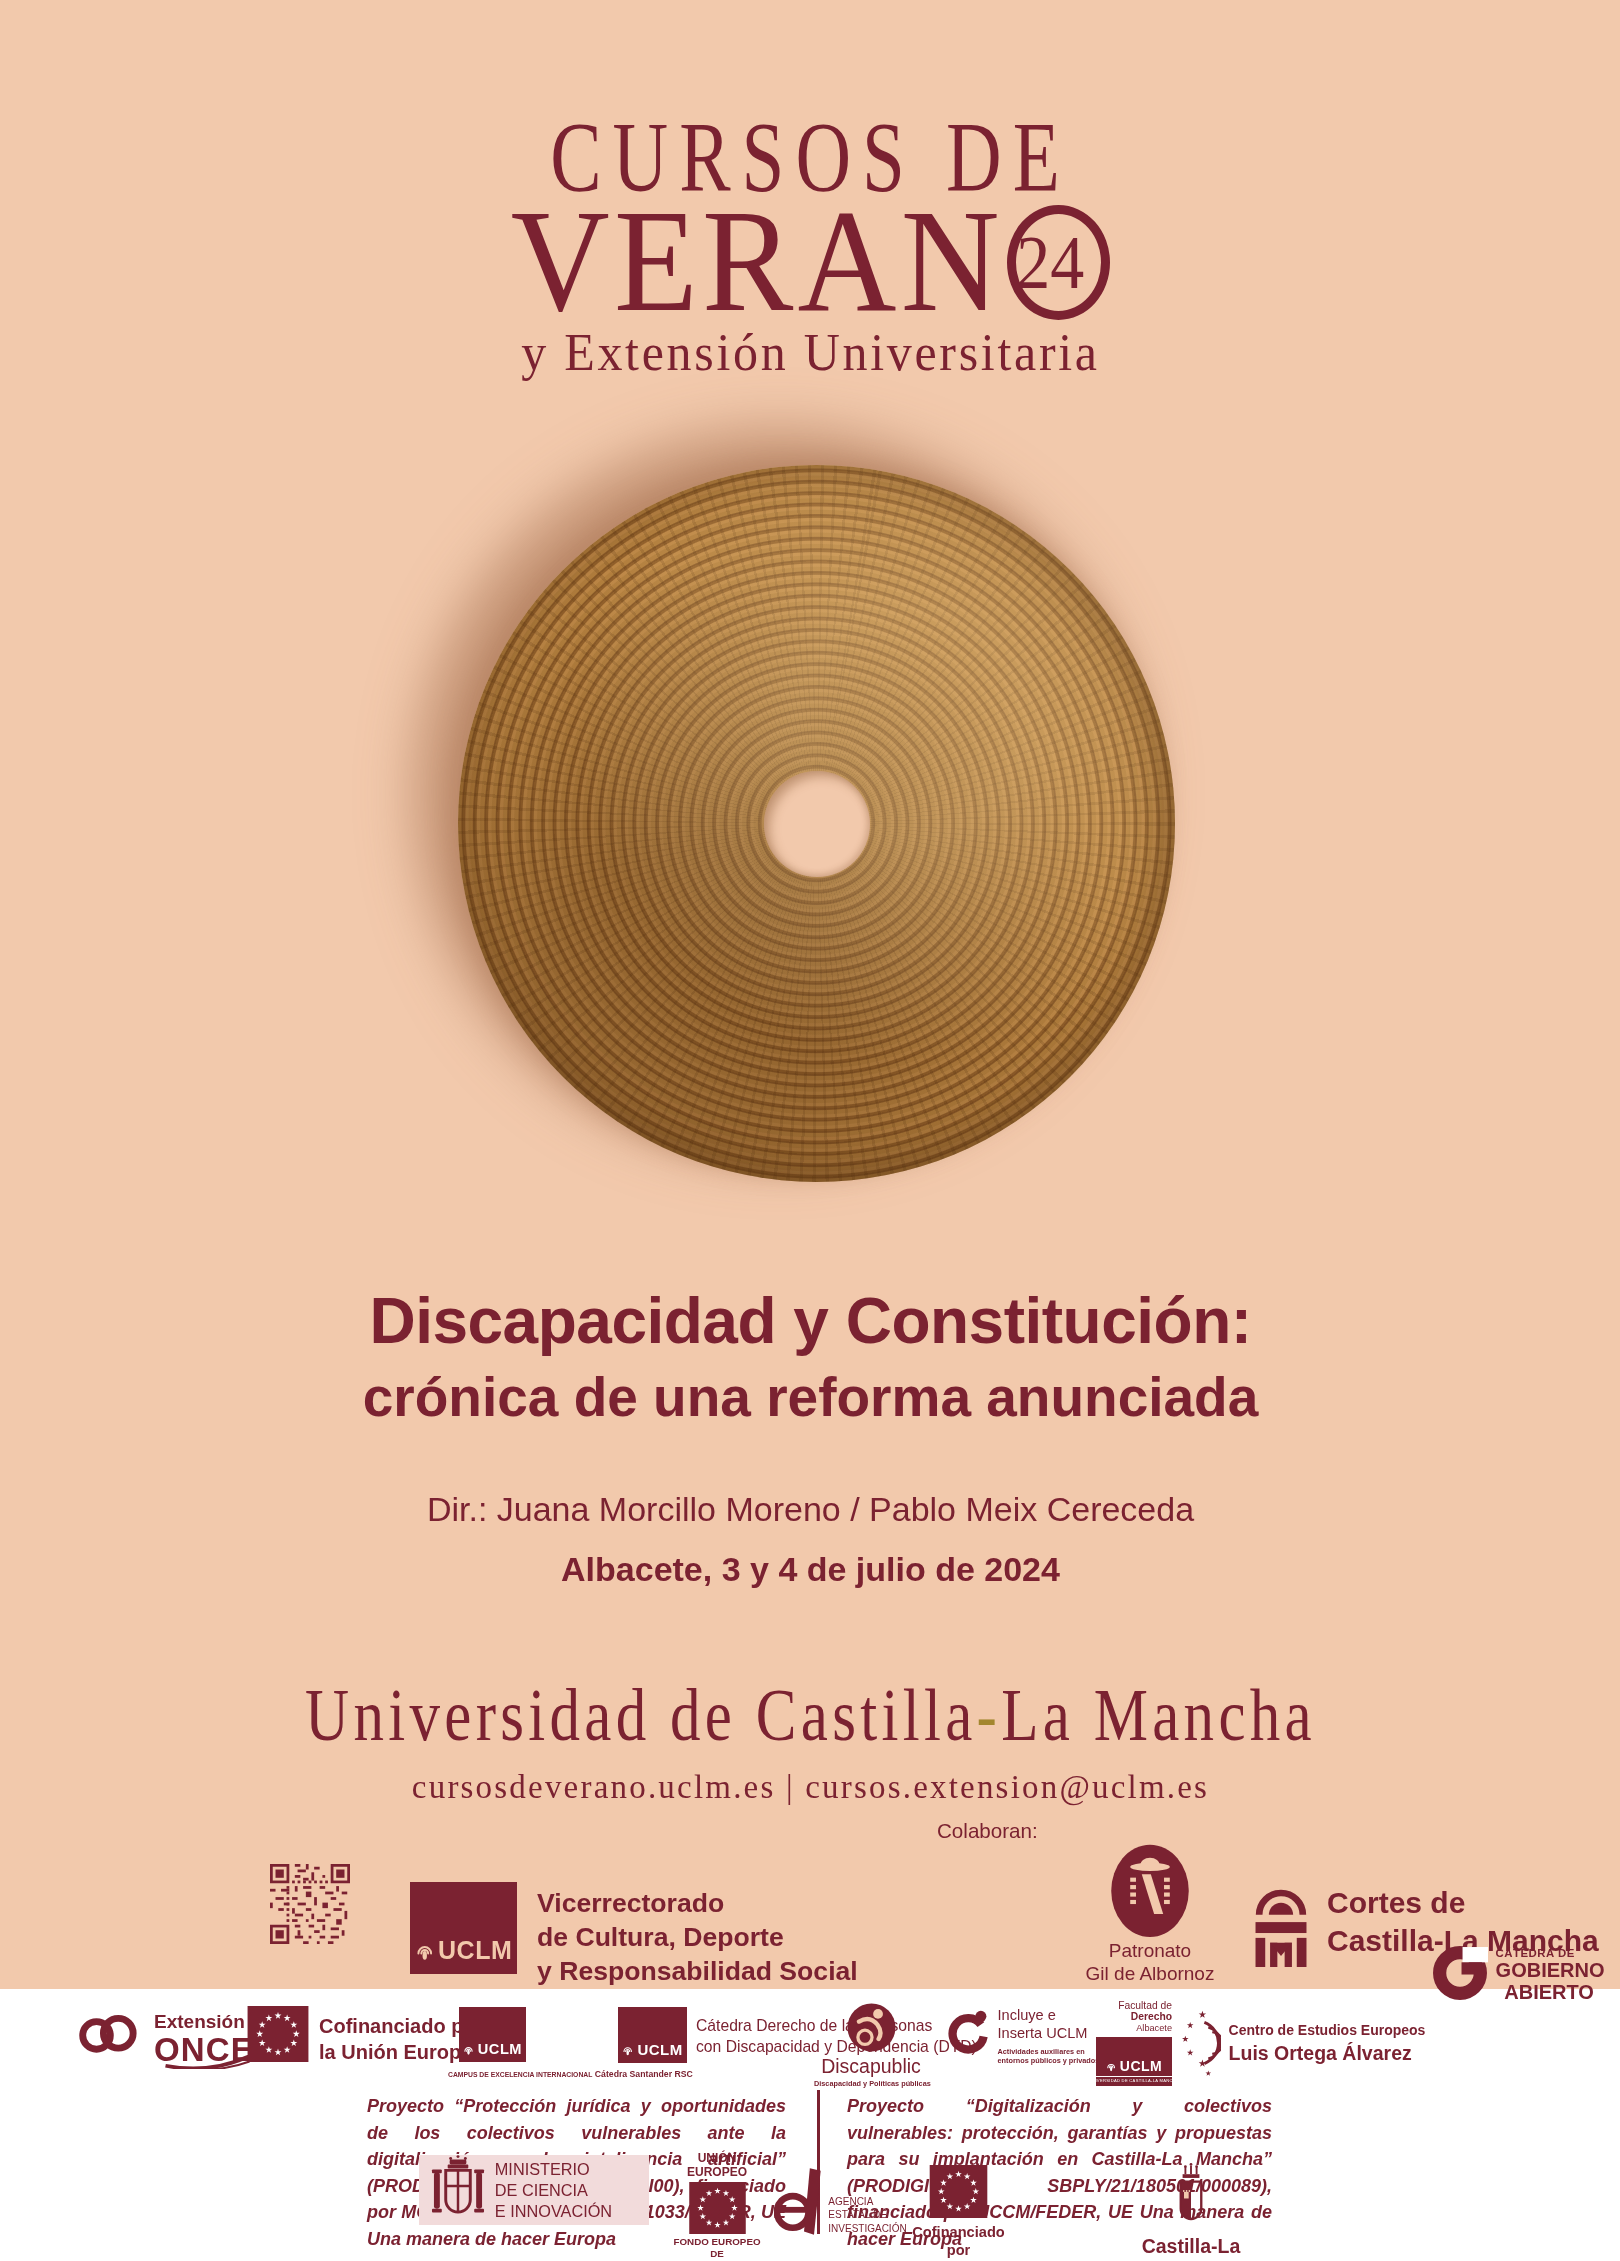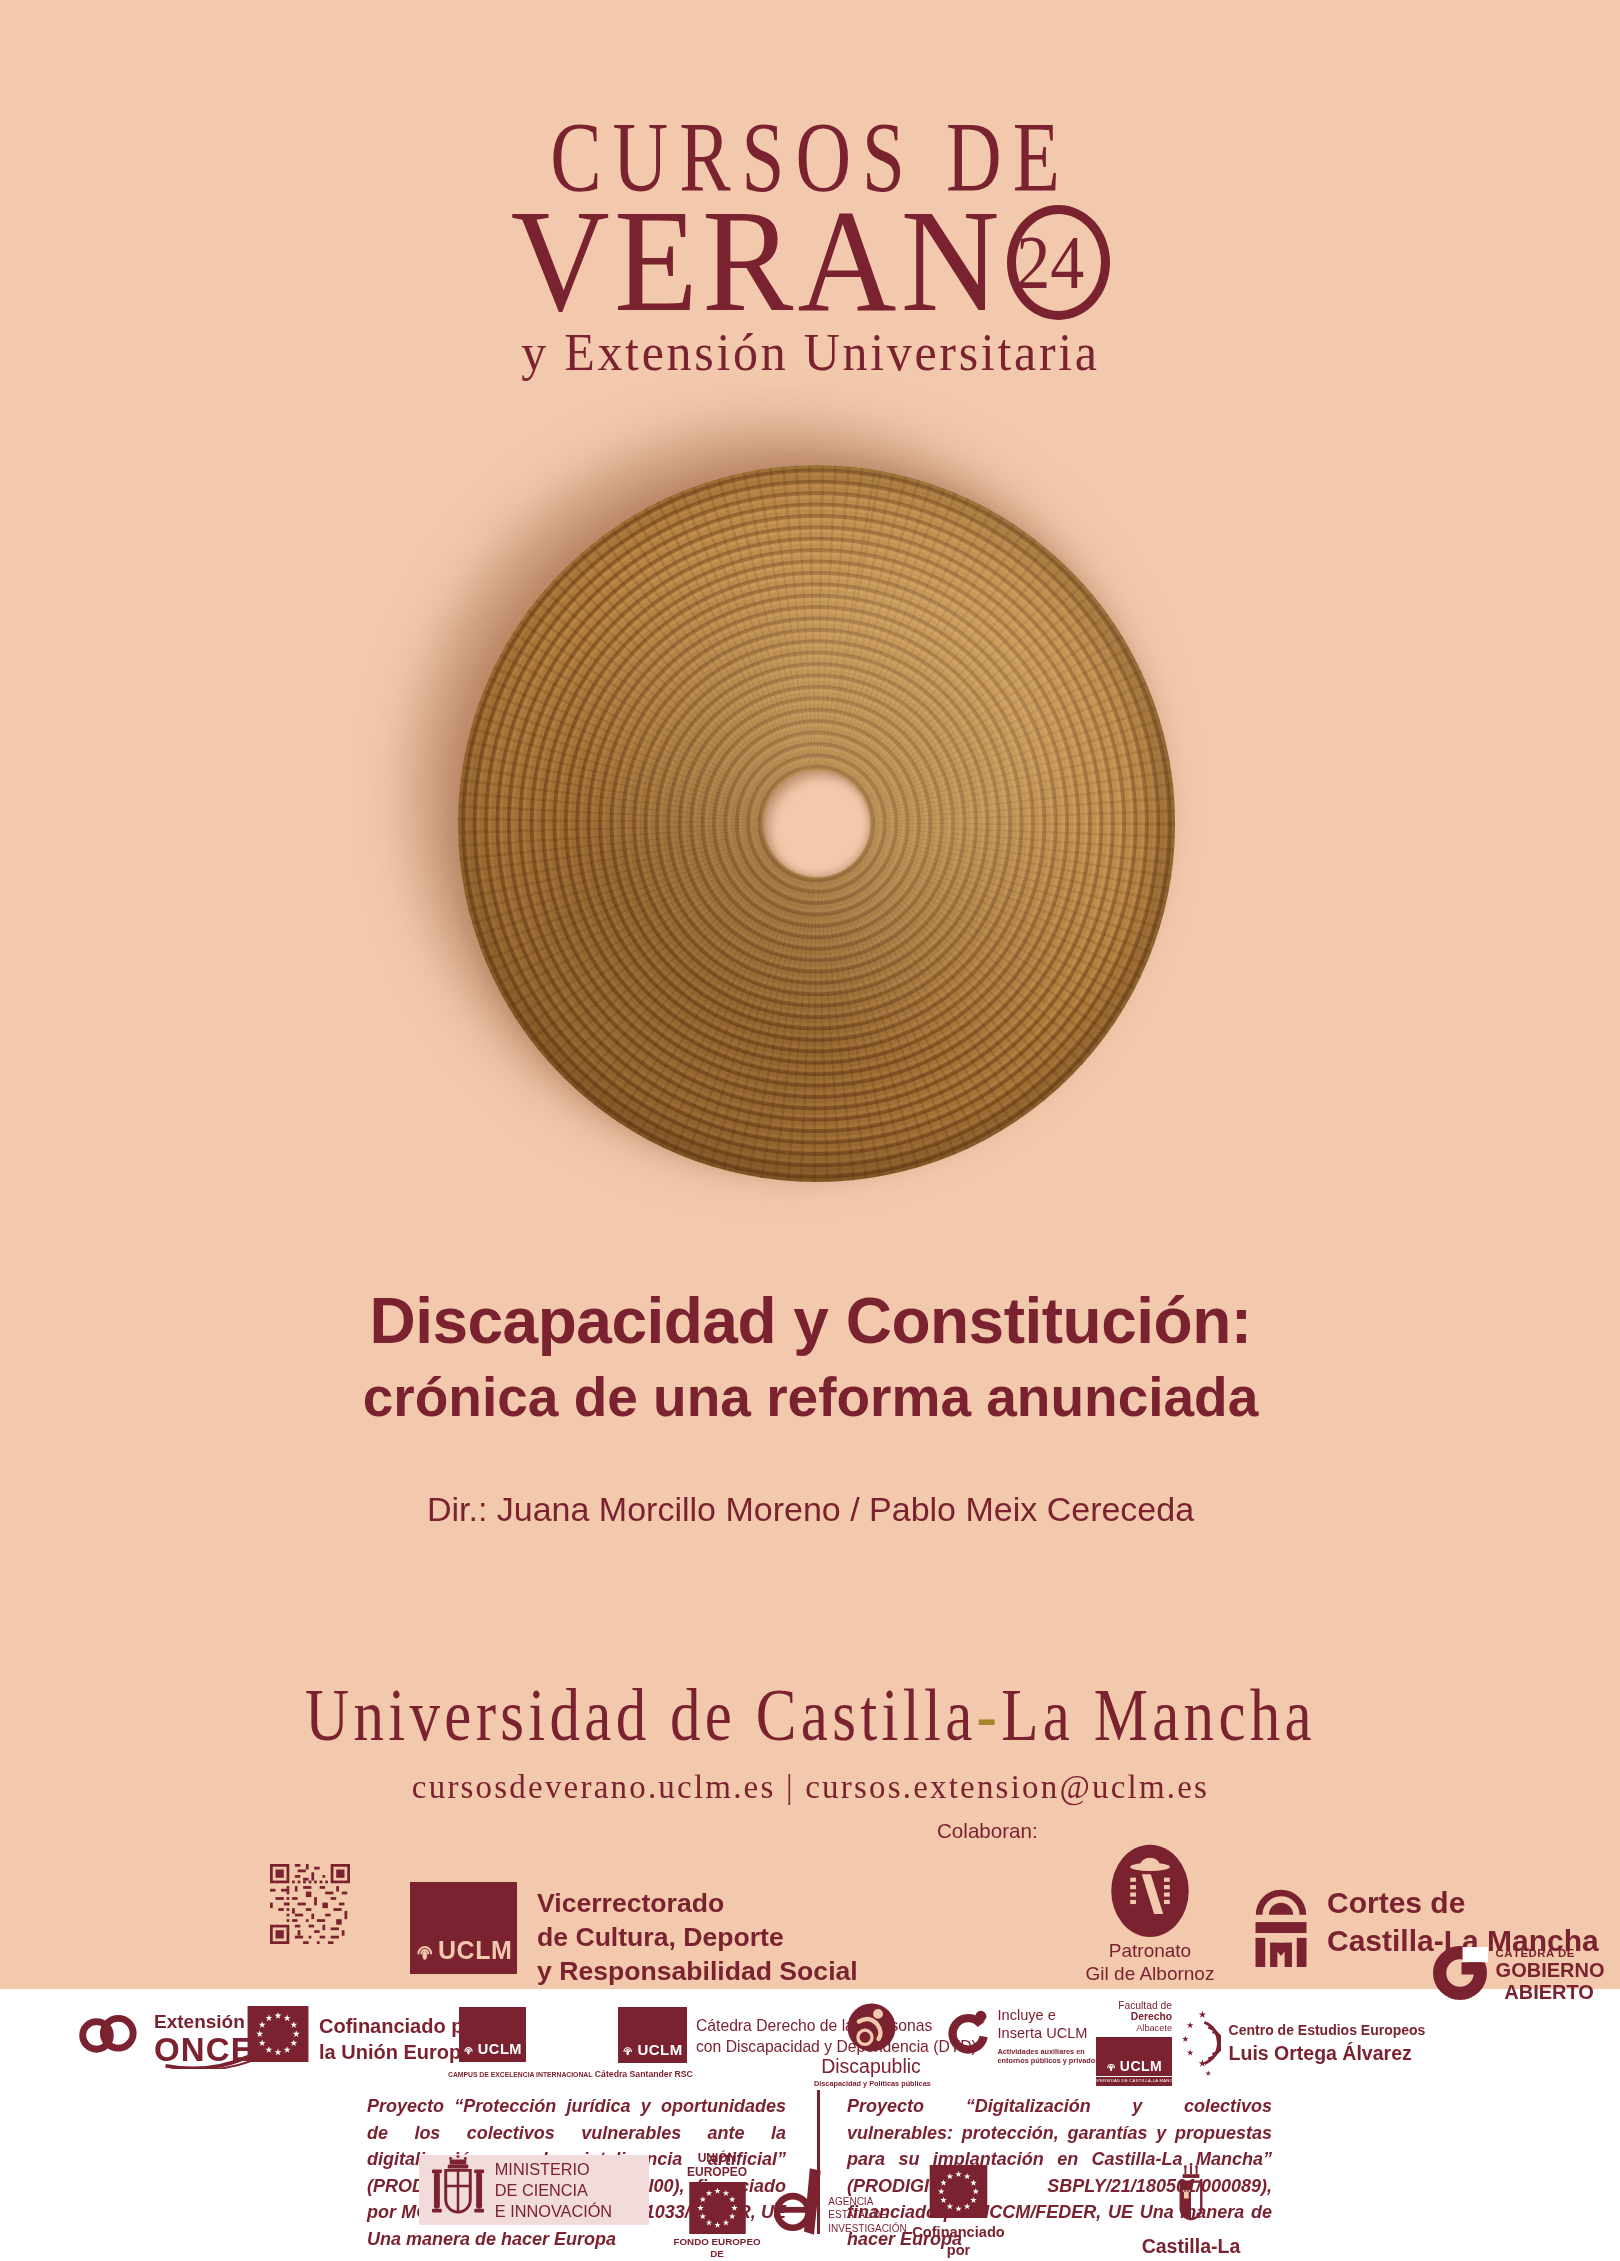--- a/index.html
+++ b/index.html
@@ -158,20 +158,21 @@
     <span class="stretch2">y Extensión Universitaria</span>
   </div>
 
   <div class="abs disc">
     <div class="disc-hole"></div>
   </div>
 
   <h1 class="abs cx t1">Discapacidad y Constitución:</h1>
   <h2 class="abs cx t2">crónica de una reforma anunciada</h2>
   <div class="abs cx dirline">Dir.: Juana Morcillo Moreno / Pablo Meix Cereceda</div>
+  <div class="abs cx dateline">Albacete, 3 y 4 de julio de 2024</div>
 
   <div class="abs cx serifd uniname">
     <span class="stretchU">
       <span>Universidad de Castilla</span><span class="hyph">-</span><span>La Mancha</span>
     </span>
   </div>
   <div class="abs cx serifd contact">cursosdeverano.uclm.es | cursos.extension@uclm.es</div>
 
   <svg class="abs qr" viewBox="0 0 29 29" fill="#7B2231">
     <path d="M0,0h7v7h-7z M22,0h7v7h-7z M0,22h7v7h-7z"></path>

